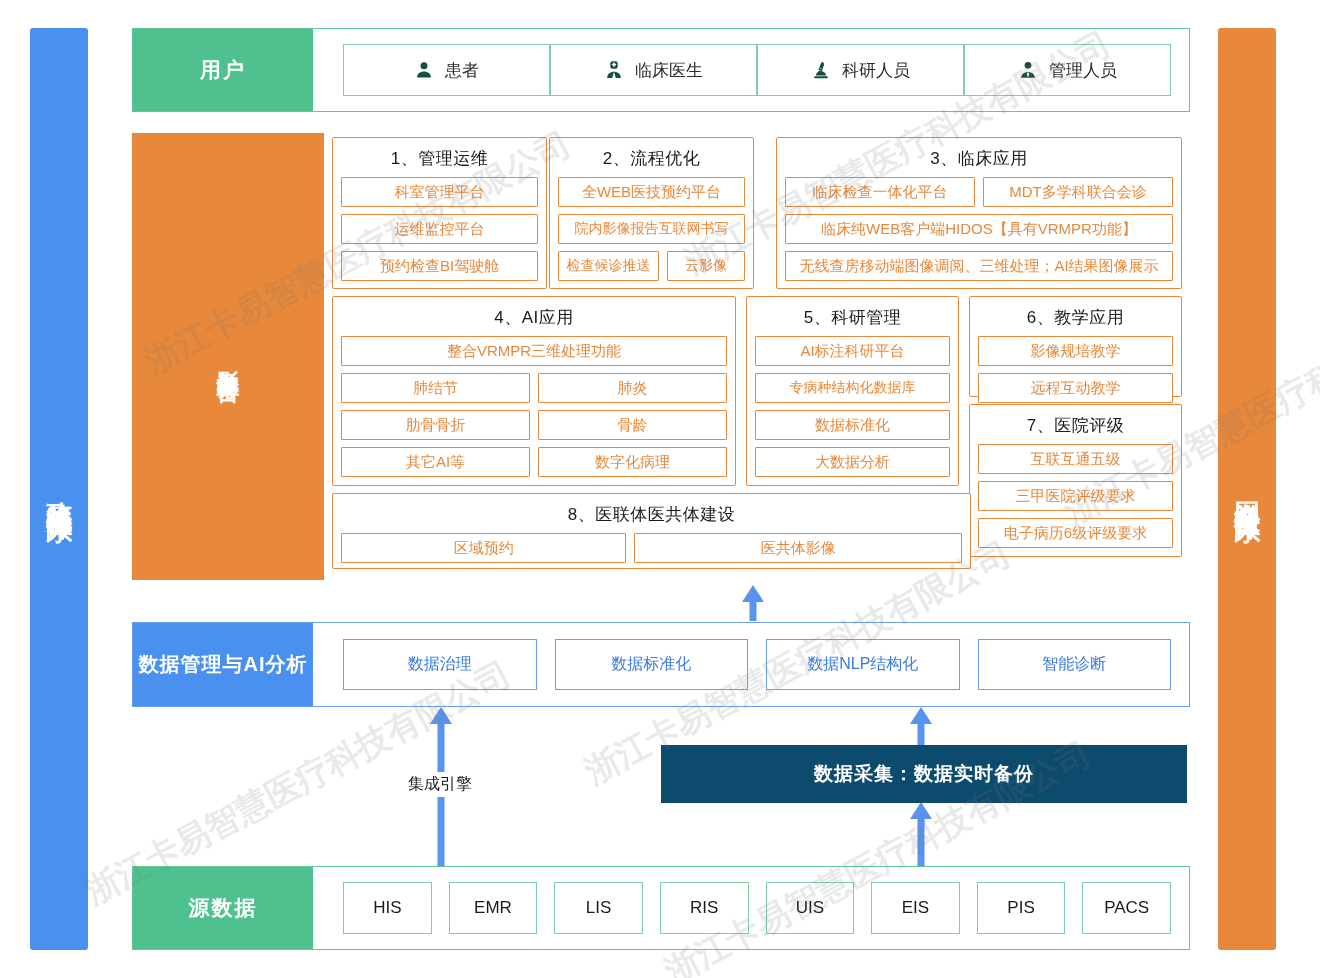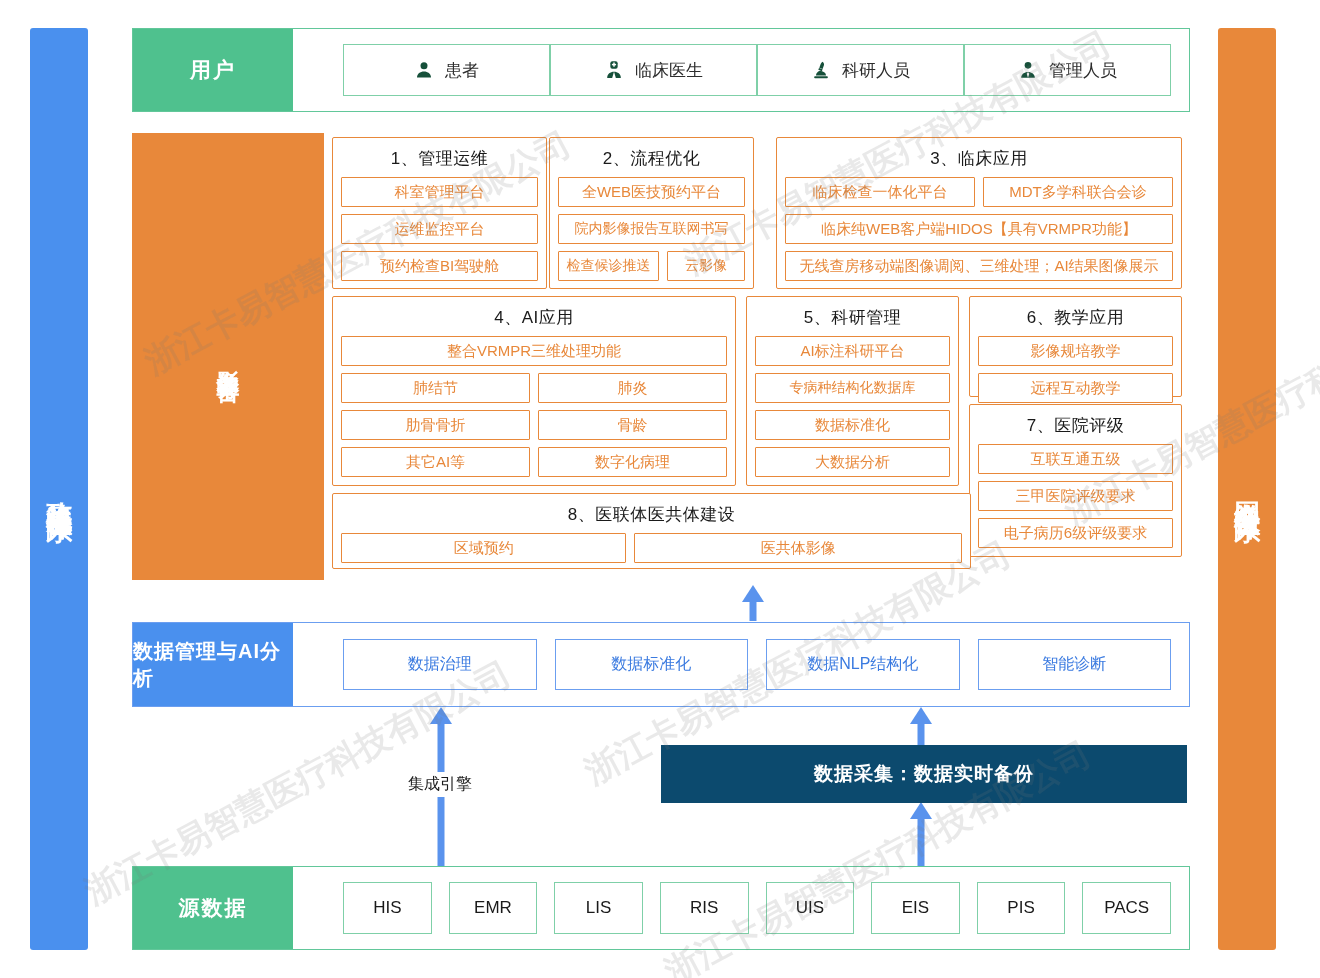--- a/index.html
+++ b/index.html
@@ -52,21 +52,21 @@
     text-orientation: upright;
     line-height: 1.22;
   }
   #sidebar-left  { left: 30px;   top: 28px; height: 922px; background: #4a90ee; }
   #sidebar-right { left: 1218px; top: 28px; height: 922px; background: #e8883a; }
 
   
   .band { position: absolute; z-index: 3; }
   .band-label {
     position: absolute; left: 0; top: 0;
-    width: 160px; height: 100%;
+    width: 180px; height: 100%;
     display: flex; align-items: center; justify-content: center;
     color: #fff; font-weight: 700;
   }
 
   
   #band-user {
     left: 132px; top: 28px; width: 1058px; height: 84px;
     border: 1px solid #62c79a;
     background: #fff;
   }

